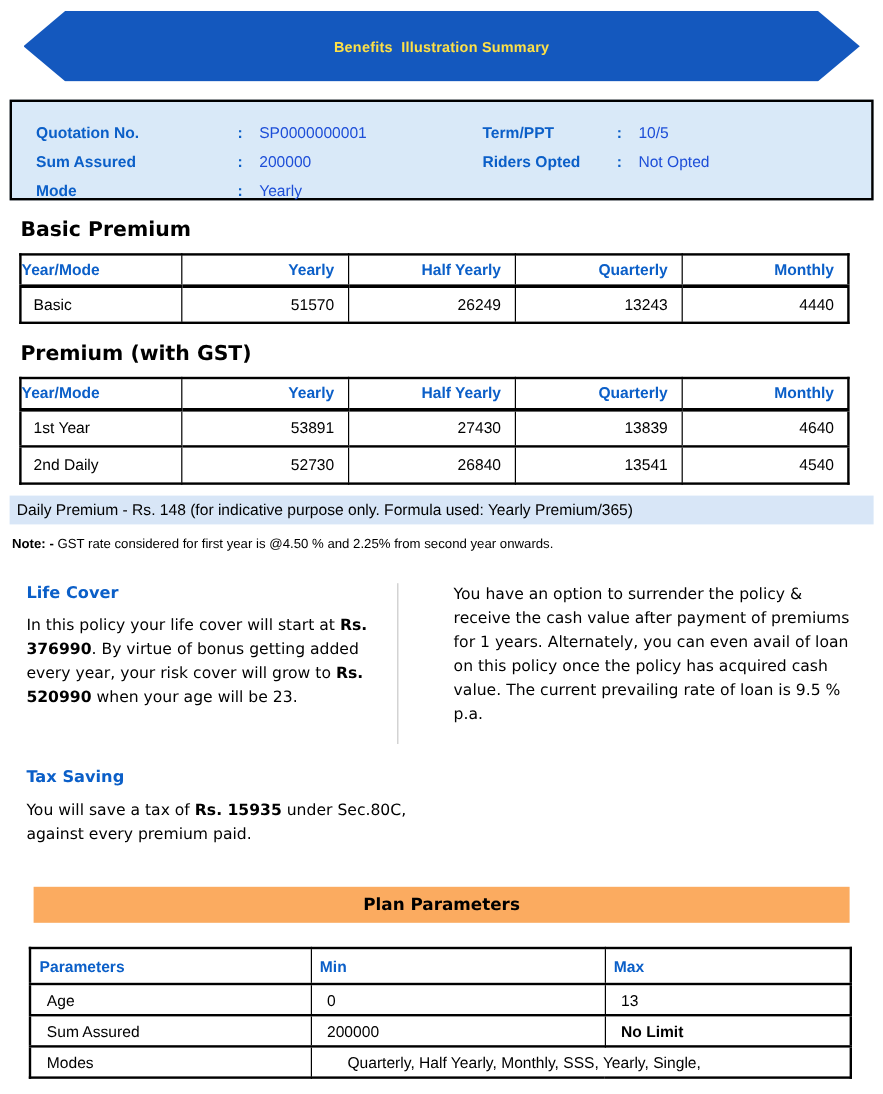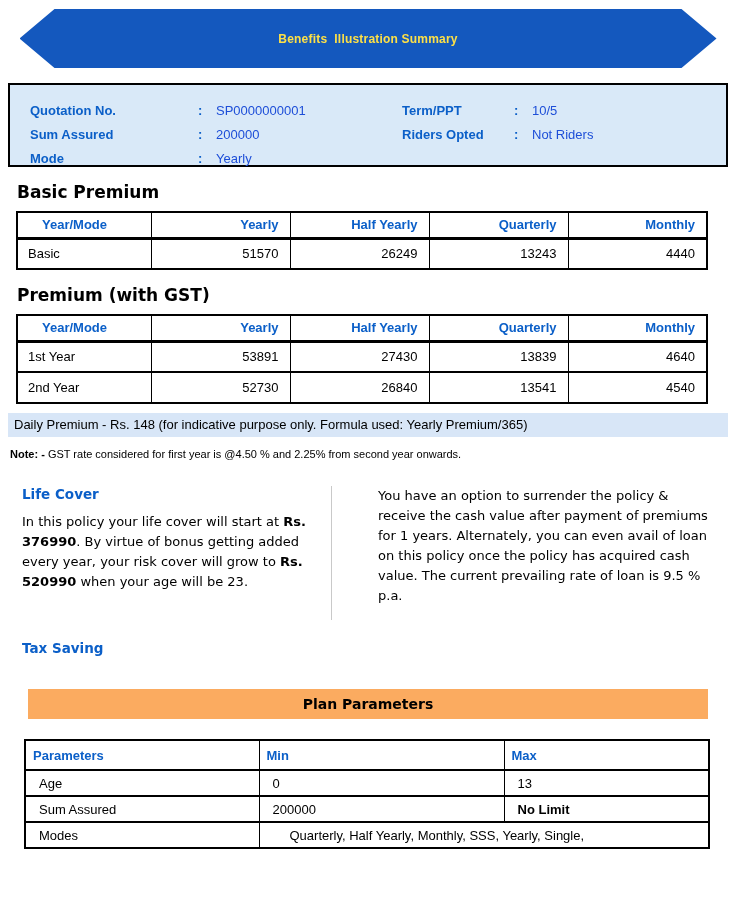--- a/index.html
+++ b/index.html
@@ -54,21 +54,21 @@
   
   table.prem { border-collapse: collapse; table-layout: fixed; width: 690px; margin-left: 16px; font-size: 13px; }
   table.prem { border: 2px solid #000; }
   table.prem col.c0 { width: 134px; }
   table.prem col.cn { width: 139px; }
   table.prem th {
     border: 1px solid #000; border-bottom: 3px solid #000;
     color: var(--accent-blue); font-weight: bold;
     height: 26px; text-align: right; padding-right: 11px;
   }
-  table.prem th.left { text-align: left; padding-left: 24px; }
+  table.prem th.left { text-align: left; padding-left: 0; }
   table.prem td {
     border: 1px solid #000; border-top-width: 2px;
     height: 31px; text-align: right; padding-right: 11px; padding-left: 22px;
   }
   table.prem td.left { text-align: left; padding-left: 10px; }
 
   
   .daily-bar {
     margin: 9px 8px 0 8px;
     background: var(--bar-bg);
@@ -145,21 +145,21 @@
   </div>
   <div class="info-col-right">
     <div class="info-row">
       <span class="info-label">Term/PPT</span>
       <span class="info-sep">:</span>
       <span class="info-value">10/5</span>
     </div>
     <div class="info-row">
       <span class="info-label">Riders Opted</span>
       <span class="info-sep">:</span>
-      <span class="info-value">Not Riders</span>
+      <span class="info-value">Not Opted</span>
     </div>
   </div>
 </div>
 
 <div class="sec-heading">Basic Premium</div>
 <table class="prem">
   <colgroup>
       <col class="c0">
       <col class="cn">
       <col class="cn">
@@ -206,21 +206,21 @@
   </thead>
   <tbody>
     <tr>
       <td class="left">1st Year</td>
       <td>53891</td>
       <td>27430</td>
       <td>13839</td>
       <td>4640</td>
     </tr>
     <tr>
-      <td class="left">2nd Year</td>
+      <td class="left">2nd Daily</td>
       <td>52730</td>
       <td>26840</td>
       <td>13541</td>
       <td>4540</td>
     </tr>
   </tbody>
 </table>
 
 <div class="daily-bar">Daily Premium - Rs. 148 (for indicative purpose only. Formula used: Yearly Premium/365)</div>
 
@@ -233,20 +233,21 @@
     <div class="benefit-heading">Life Cover</div>
     <div class="benefit-text"><span>In this policy your life cover will start at </span><b>Rs. 376990</b><span>. By virtue of bonus getting added every year, your risk cover will grow to </span><b>Rs. 520990</b><span> when your age will be 23.</span></div>
   </div>
   <div class="col-right">
     <div class="benefit-text"><span>You have an option to surrender the policy &amp; receive the cash value after payment of premiums for 1 years. Alternately, you can even avail of loan on this policy once the policy has acquired cash value. The current prevailing rate of loan is 9.5 % p.a.</span></div>
   </div>
 </div>
 
 <div class="tax-section">
   <div class="benefit-heading">Tax Saving</div>
+  <div class="benefit-text"><span>You will save a tax of </span><b>Rs. 15935</b><span> under Sec.80C, against every premium paid.</span></div>
 </div>
 
 <div class="plan-banner">Plan Parameters</div>
 
 <table class="plan">
   <colgroup>
       <col class="p0">
       <col class="p1">
       <col class="p2">
     </colgroup>

